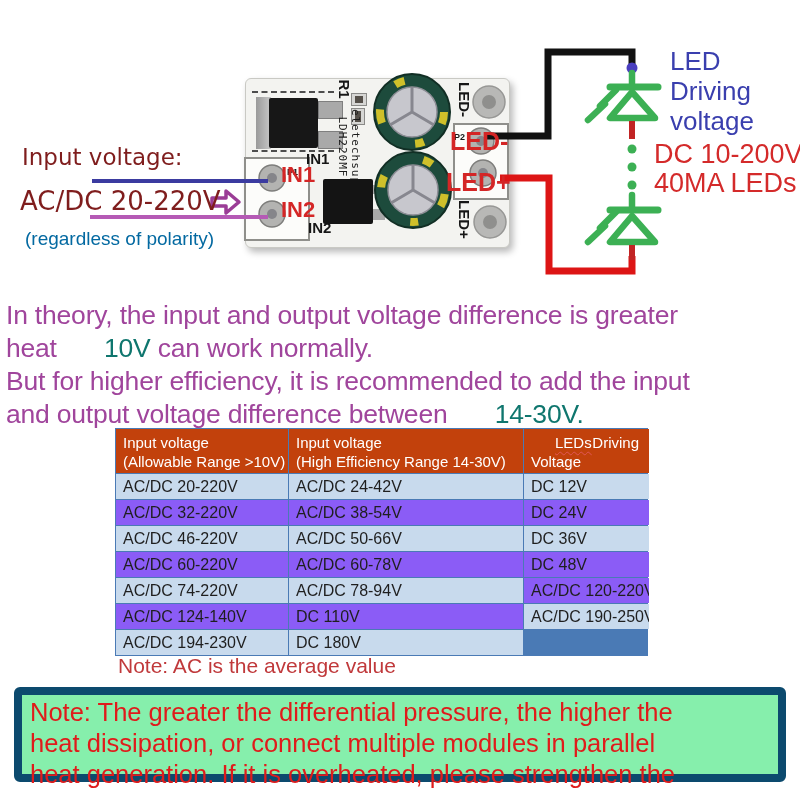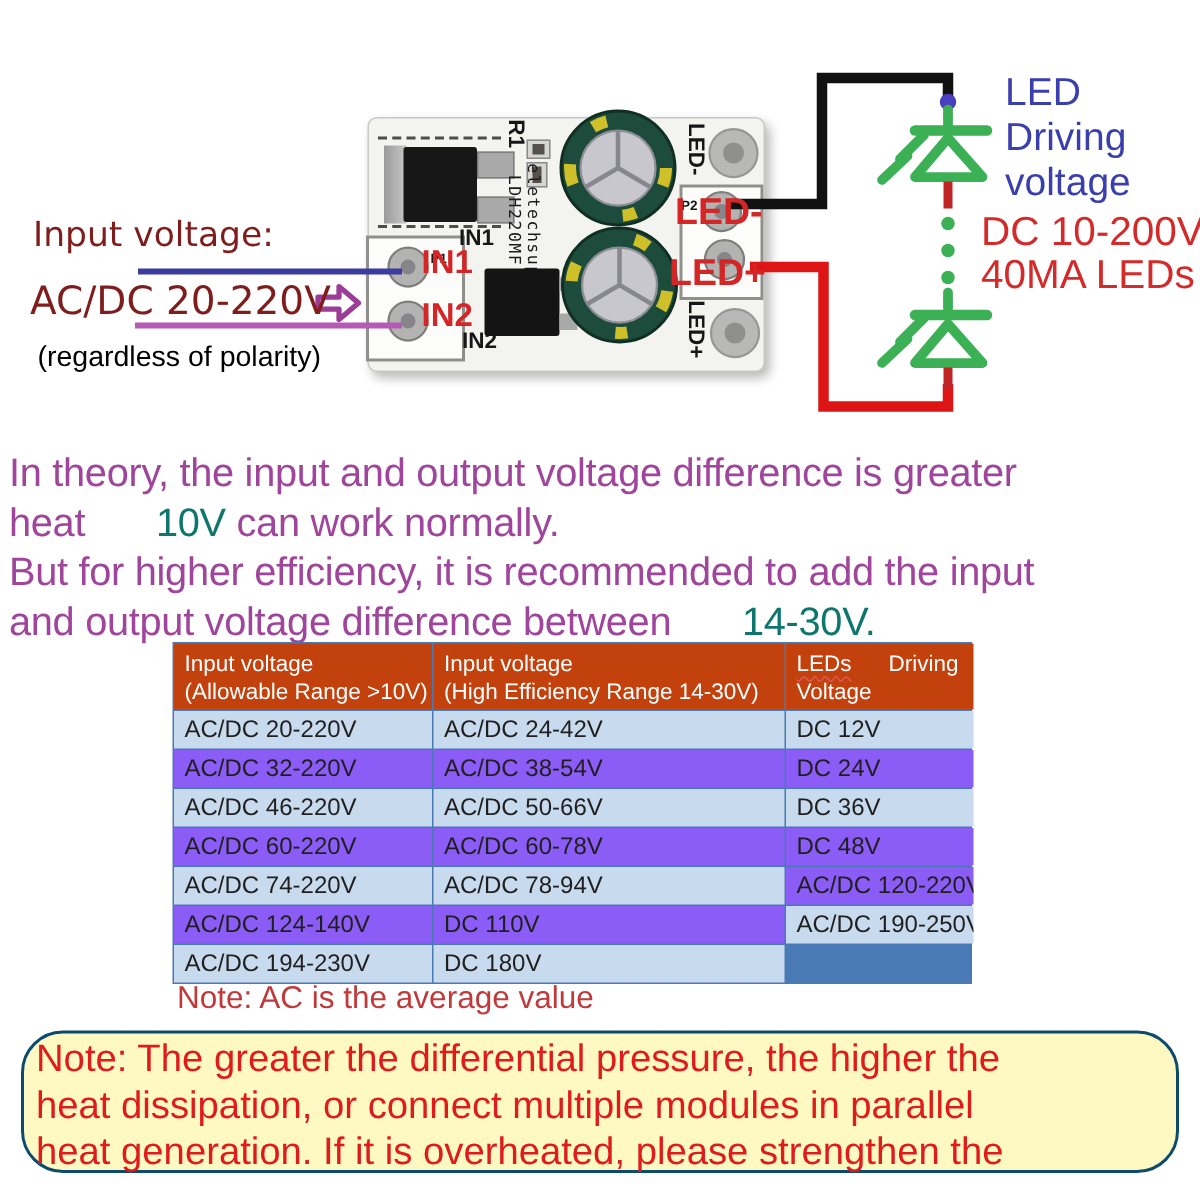--- a/index.html
+++ b/index.html
@@ -5,21 +5,21 @@
   html,body{margin:0;padding:0;background:#fff;}
   #canvas{position:relative;width:800px;height:800px;background:#fff;overflow:hidden;
           font-family:"Liberation Sans",sans-serif;}
   .abs{position:absolute;}
   .txt{white-space:nowrap;}
 
   
   .purple-label{font-family:"DejaVu Sans",sans-serif;color:#7f1d1d;}
   .input-label{left:22px;top:144px;font-size:23px;z-index:3;}
   .input-range{left:20px;top:186px;font-size:26px;z-index:3;}
-  .polarity-note{left:25px;top:228px;font-size:19px;color:#000000;z-index:3;}
+  .polarity-note{left:25px;top:228px;font-size:19px;color:#0369a1;z-index:3;}
 
   .pcb{left:245px;top:78px;width:263px;height:168px;background:#f3f3f0;
        border:1px solid #c9c9c4;border-radius:6px;z-index:1;
        box-shadow:3px 4px 7px rgba(0,0,0,.28);}
   .pcb .part{position:absolute;}
   .mosfet-tab{left:10px;top:18px;width:15px;height:52px;background:linear-gradient(90deg,#9a9a9a,#c8c8c8);}
   .mosfet-body{left:23px;top:19px;width:49px;height:50px;background:#171717;border-radius:2px;}
   .mosfet-lead1{left:72px;top:22px;width:23px;height:16px;background:#a9a9a9;border:1px solid #7f7f7f;}
   .mosfet-lead2{left:72px;top:52px;width:23px;height:16px;background:#a9a9a9;border:1px solid #7f7f7f;}
   .silk-dash-top{left:6px;top:12px;width:82px;height:0;border-top:2px dashed #4d4d4d;}
@@ -60,28 +60,28 @@
                letter-spacing:-0.2px;color:#a0459c;z-index:3;}
   .description .hl{color:#0f766e;margin-left:40px;}
 
   
   .volt-table{left:115px;top:428px;width:533px;background:#4a7ab5;z-index:3;
               display:grid;grid-template-columns:172px 234px 125px;
               grid-template-rows:44px repeat(7,25px);gap:1px;padding:1px;box-sizing:border-box;}
   .th{background:#c2410c;color:#fff;font-size:15px;padding:4px 0 0 7px;line-height:19px;}
   .th .h-flex{display:flex;justify-content:space-between;padding-right:10px;}
   .wavy{text-decoration-line:underline;text-decoration-style:wavy;
-        text-decoration-color:#e05555;text-decoration-thickness:1px;text-underline-offset:3px;}
+        text-decoration-color:#e05555;text-decoration-thickness:1px;text-underline-offset:3px;margin-left:24px;}
   .td{background:#8b5cf6;color:#1f1f1f;font-size:16px;line-height:25px;padding-left:7px;white-space:nowrap;overflow:hidden;}
   .td.alt{background:#c8daed;}
   .table-note{left:118px;top:654px;font-size:21px;color:#c0393b;z-index:3;}
 
   
   .footer-box{left:14px;top:687px;width:772px;height:95px;box-sizing:border-box;
-              border:2px solid #0c4a6e;border-radius:28px;background:#fef9c3;z-index:3;}
+              border:8px solid #0c4a6e;border-radius:6px;background:#86efac;z-index:3;}
   .footer-text{position:absolute;left:8px;top:2px;font-size:25.5px;line-height:31px;
                color:#e01b1b;white-space:nowrap;}
 </style>
 </head>
 <body>
 
 <div id="canvas">
 
   <div class="abs txt purple-label input-label">Input voltage:</div>
   <div class="abs txt purple-label input-range">AC/DC 20-220V</div>

